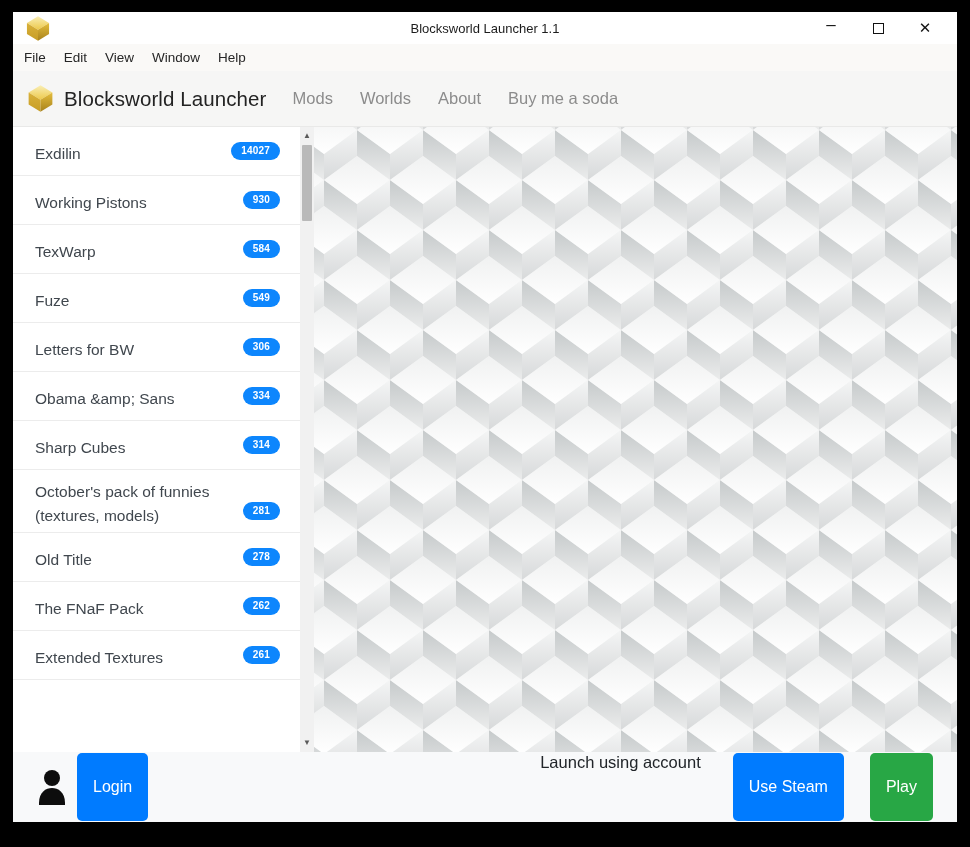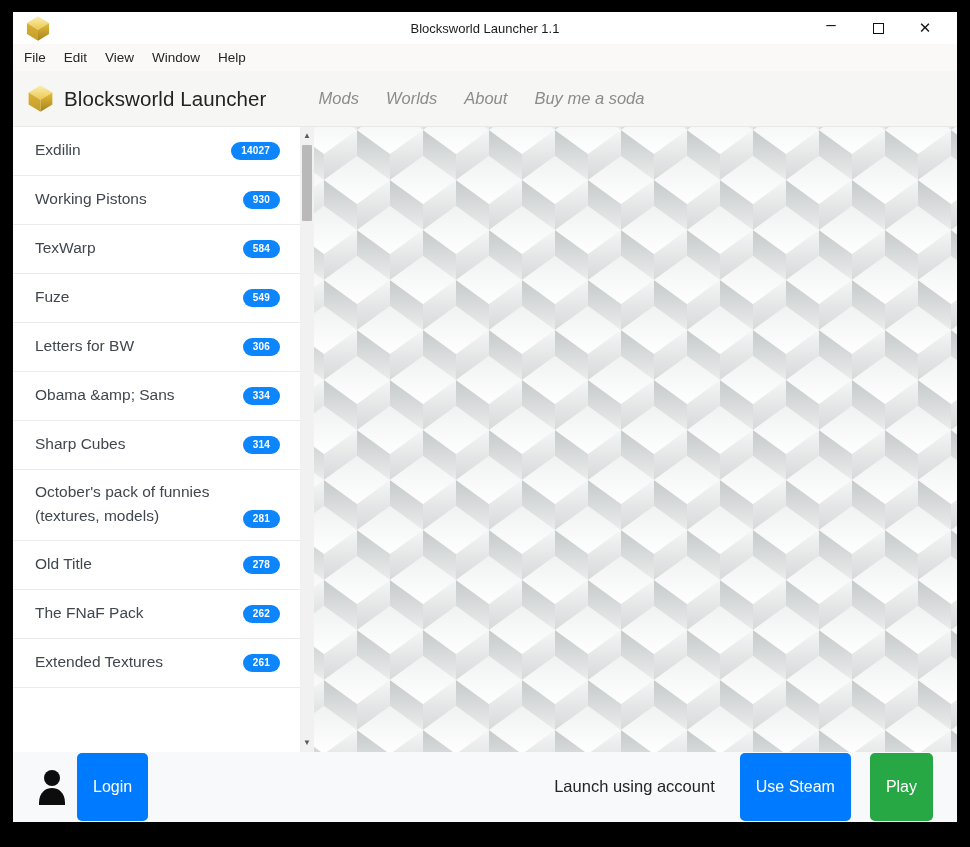--- a/index.html
+++ b/index.html
@@ -31,35 +31,35 @@
   
   .menubar {
     height:27px; background:#faf9f7; display:flex; align-items:center;
     padding-left:2px; flex:0 0 auto; font-size:13.5px; color:#262626;
   }
   .menu-item { padding:0 9px; height:100%; display:flex; align-items:center; }
 
   
   .navbar {
     height:56px; background:#f6f6f5; display:flex; align-items:center;
-    padding:0 14px; flex:0 0 auto; border-bottom:1px solid rgba(0,0,0,0.05);gap:40px;
+    padding:0 14px; flex:0 0 auto; border-bottom:1px solid rgba(0,0,0,0.05);
   }
   .brand { display:flex; align-items:center; gap:10px; }
   .brand-icon { width:27px; height:29px; }
   .brand-text { font-size:20.5px; color:#232323; letter-spacing:0.1px; }
-  .nav-links { display:flex; align-items:center; gap:27px; margin-left:12px; list-style:none;font-style:italic; }
+  .nav-links { display:flex; align-items:center; gap:27px; margin-left:26px; list-style:none; }
   .nav-link { font-size:16.5px; color:#8c8c8c; cursor:default; }
 
   
   .content { flex:1 1 auto; display:flex; min-height:0; }
 
   .sidebar { width:287px; background:#fff; overflow:hidden; }
   .mod-row {
     position:relative; min-height:49px; border-bottom:1px solid #ececec;
-    display:flex; align-items:center; padding:10px 78px 12px 22px;
+    display:flex; align-items:center; padding:10px 78px 4px 22px;
   }
   .mod-name { font-size:15.5px; color:#40474e; line-height:1.55; }
   .mod-badge {
     position:absolute; right:20px; top:50%; transform:translateY(-50%);
     background:var(--badge-blue,#0d86fd); color:#fff; font-size:10px; font-weight:bold;
     padding:3px 10px 4px; border-radius:11px; letter-spacing:0.2px;
   }
   .mod-row.tall .mod-badge { top:auto; bottom:12px; transform:none; }
 
   .scrollbar {
@@ -85,21 +85,21 @@
     display:flex; align-items:center; padding:0 24px;
   }
   .user-icon { width:30px; height:37px; margin-right:10px; }
   .btn {
     border:none; border-radius:5px; color:#fff; font-size:16px;
     font-family:"Liberation Sans", sans-serif;
     padding:24px 16px; cursor:pointer; line-height:1.3;
   }
   .btn-blue  { background:var(--primary-blue,#007bff); }
   .btn-green { background:var(--success-green,#28a745); }
-  .footer-right { margin-left:auto; display:flex; align-items:center; gap:19px; }
+  .footer-right { margin-left:auto; display:flex; gap:26px; }
   .launch-text { font-size:16.5px; color:#212529; margin-right:6px; }
 </style>
 </head>
 <body>
 
 <div class="window">
 
   <div class="titlebar">
     <svg class="app-icon" viewBox="0 0 40 44">
       <defs>

